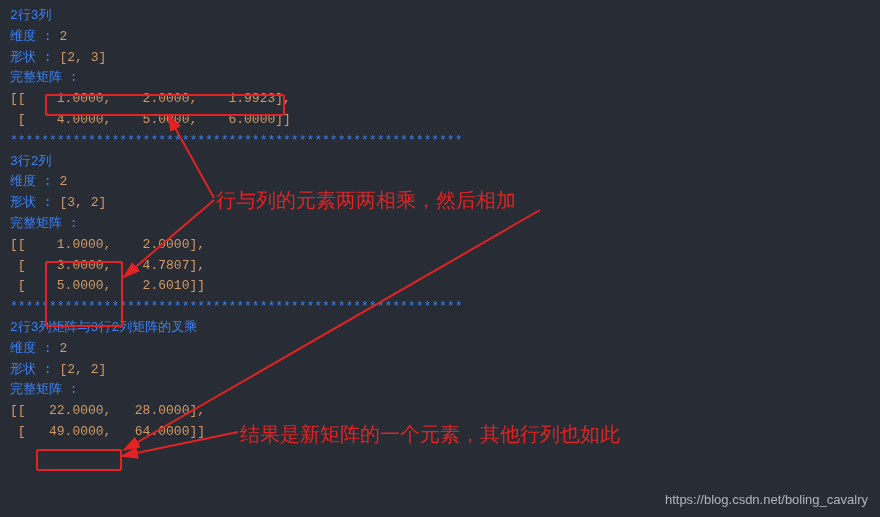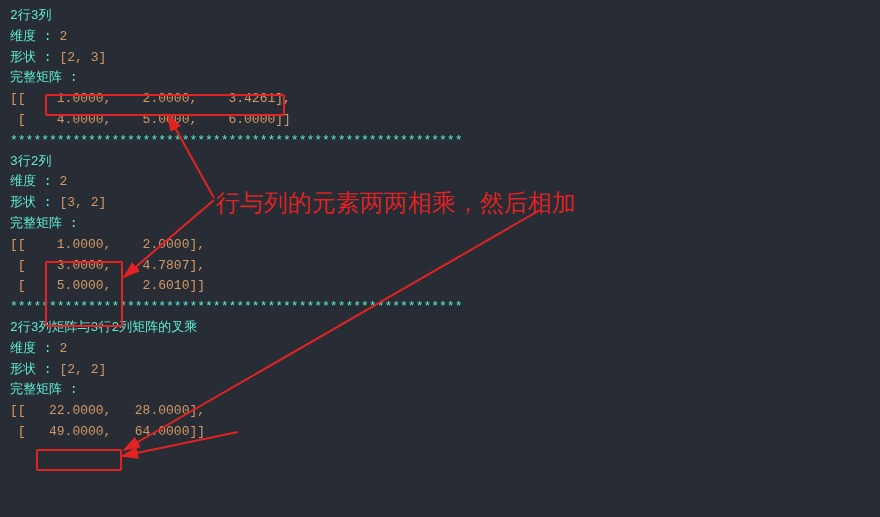--- a/index.html
+++ b/index.html
@@ -1,33 +1,33 @@
 <!DOCTYPE html>
 <html><head>
 <meta charset="utf-8">
 <style>
   html,body{margin:0;padding:0;background:#282c34;color:#abb2bf;font-family:"Consolas","Courier New",monospace;font-size:13px;line-height:1.6}
   .wrap{position:relative;width:880px;height:517px;overflow:hidden}
   .code{position:relative;padding:6px 10px;white-space:pre}
   .num{color:#d19a66}
-  .txt{color:#5eead4}
+  .txt{color:#3b82f6}
   .box{position:absolute;border:2px solid #e32323;border-radius:2px}
-  .ann{position:absolute;color:#e32323;font-family:"Microsoft YaHei","PingFang SC",sans-serif;font-size:24px;font-weight:400;white-space:nowrap}
+  .ann{position:absolute;color:#e32323;font-family:"Microsoft YaHei","PingFang SC",sans-serif;font-size:20px;font-weight:400;white-space:nowrap}
   .watermark{position:absolute;right:12px;bottom:6px;color:#bfc3c9;font-family:Arial,sans-serif;font-size:13px;opacity:.9}
   svg.arrows{position:absolute;left:0;top:0;width:880px;height:517px;pointer-events:none}
 </style>
 </head>
 <body>
 
 <div class="wrap">
   <div class="code"><span class="txt">2行3列</span>
 <span class="txt">维度 :</span> <span class="num">2</span>
 <span class="txt">形状 :</span> <span class="num">[2, 3]</span>
 <span class="txt">完整矩阵 :</span>
-<span class="num">[[    1.0000,    2.0000,    3.4261],</span>
+<span class="num">[[    1.0000,    2.0000,    1.9923],</span>
 <span class="num"> [    4.0000,    5.0000,    6.0000]]</span>
 <span class="txt">**********************************************************</span>
 <span class="txt">3行2列</span>
 <span class="txt">维度 :</span> <span class="num">2</span>
 <span class="txt">形状 :</span> <span class="num">[3, 2]</span>
 <span class="txt">完整矩阵 :</span>
 <span class="num">[[    1.0000,    2.0000],</span>
 <span class="num"> [    3.0000,    4.7807],</span>
 <span class="num"> [    5.0000,    2.6010]]</span>
 <span class="txt">**********************************************************</span>
@@ -36,30 +36,32 @@
 <span class="txt">形状 :</span> <span class="num">[2, 2]</span>
 <span class="txt">完整矩阵 :</span>
 <span class="num">[[   22.0000,   28.0000],</span>
 <span class="num"> [   49.0000,   64.0000]]</span></div>
 
   <div class="box" style="left:45px;top:94px;width:236px;height:18px"></div>
   <div class="box" style="left:45px;top:261px;width:74px;height:62px"></div>
   <div class="box" style="left:36px;top:449px;width:82px;height:18px"></div>
 
   <div class="ann" style="left:216px;top:184px">行与列的元素两两相乘，然后相加</div>
+  <div class="ann" style="left:240px;top:418px">结果是新矩阵的一个元素，其他行列也如此</div>
 
   <svg class="arrows">
     <defs>
       <marker id="ah" markerWidth="10" markerHeight="10" refX="8" refY="3" orient="auto">
         <path d="M0,0 L9,3 L0,6 Z" fill="#e32323"></path>
       </marker>
     </defs>
 
     <line x1="214" y1="198" x2="168" y2="115" stroke="#e32323" stroke-width="2" marker-end="url(#ah)"></line>
 
     <line x1="214" y1="200" x2="124" y2="277" stroke="#e32323" stroke-width="2" marker-end="url(#ah)"></line>
 
     <line x1="238" y1="432" x2="122" y2="456" stroke="#e32323" stroke-width="2" marker-end="url(#ah)"></line>
 
     <line x1="540" y1="210" x2="124" y2="450" stroke="#e32323" stroke-width="2" marker-end="url(#ah)"></line>
   </svg>
 
+  <div class="watermark">https://blog.csdn.net/boling_cavalry</div>
 </div>
 
 </body></html>

